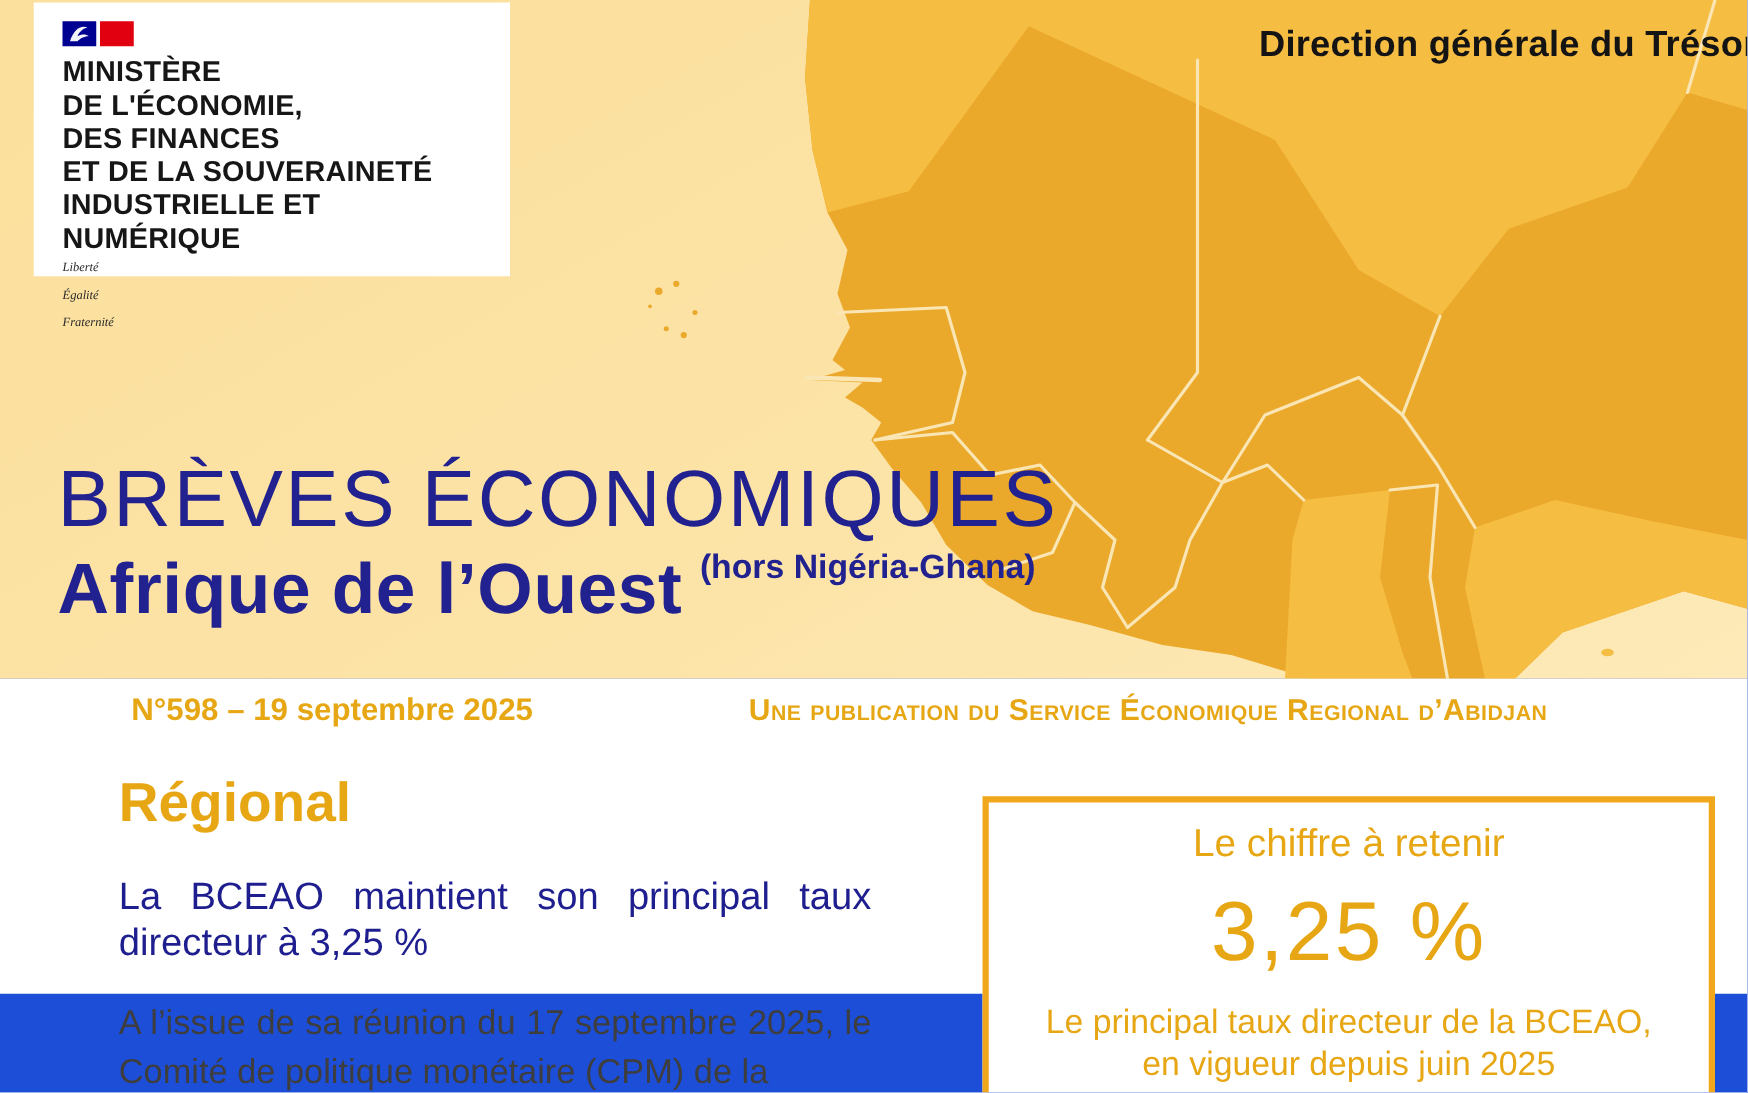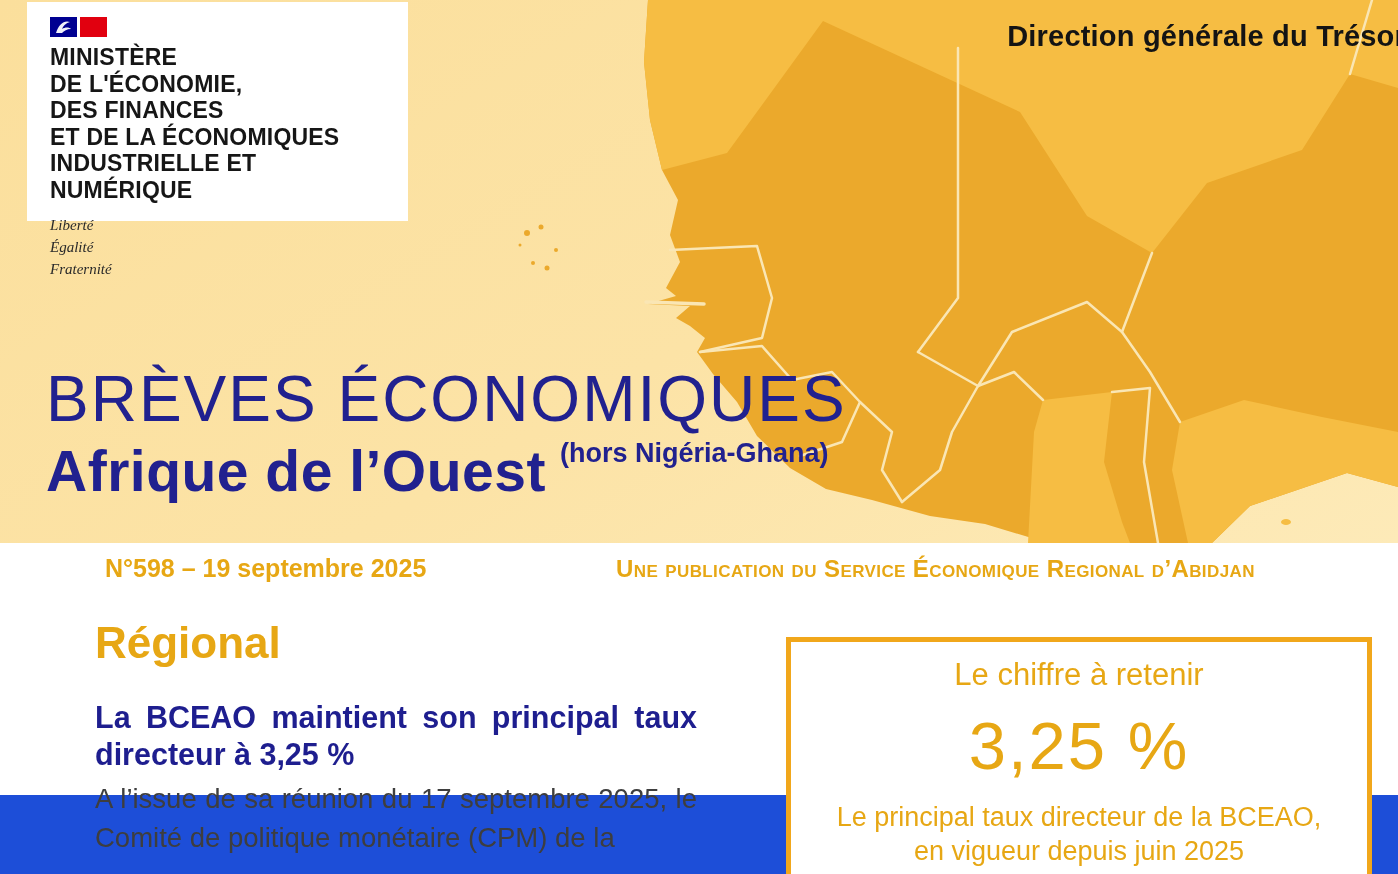--- a/index.html
+++ b/index.html
@@ -19,22 +19,22 @@
 
   .logo-card {
     position:absolute; top:2px; left:27px; width:381px; height:219px;
     background:#ffffff; padding:15px 10px 0 23px;
   }
   .flag { display:flex; gap:3px; margin-bottom:7px; height:20px; }
   .flag-blue { position:relative; width:27px; height:20px; background:#000091; }
   .flag-red  { width:27px; height:20px; background:#E1000F; }
   .marianne { position:absolute; inset:0; }
   .ministry-name { font-size:23px; font-weight:700; line-height:26.5px; color:#161616; letter-spacing:0.2px; }
-  .motto { margin-top:11px; font-family:"Liberation Serif", serif; font-style:italic;
-           font-size:15px; line-height:22px; color:#2a2a2a; }
+  .motto { margin-top:1px; font-family:"Liberation Serif", serif; font-style:italic;
+           font-size:10px; line-height:22px; color:#2a2a2a; }
 
   .agency {
     position:absolute; top:20px; right:-8px; font-size:29px; font-weight:700;
     color:#141414; letter-spacing:0.2px; white-space:nowrap;
   }
 
   .title-block { position:absolute; left:46px; top:362px; color:#21218F; }
   .title-main  { font-size:64px; font-weight:300; letter-spacing:2px; line-height:74px;
                  font-family:"Liberation Sans", sans-serif; }
   .title-sub-row { display:flex; align-items:flex-start; margin-top:2px; }
@@ -44,28 +44,28 @@
   
   .content { position:absolute; top:543px; left:0; width:1398px; height:252px; background:#ffffff; }
 
   .issue {
     position:absolute; left:105px; top:11px;
     font-size:25px; font-weight:700; color:#E7A714;
   }
   .publisher {
     position:absolute; left:599px; top:12px;
     font-size:24px; font-weight:700; color:#E7A714;
-    font-variant:small-caps; letter-spacing:0.4px; white-space:nowrap;margin-left:17px;
+    font-variant:small-caps; letter-spacing:0.4px; white-space:nowrap;
   }
 
   .left-col { position:absolute; left:95px; top:72px; width:602px; }
   .section-heading { font-size:44px; font-weight:800; color:#E7A714; line-height:56px; margin-bottom:28px; }
   .article-headline {
-    font-size:30.5px; font-weight:700; color:#1E1E8F; line-height:37px;
-    text-align:justify; text-align-last:left; margin-bottom:6px;
+    font-size:30.5px; font-weight:400; color:#1E1E8F; line-height:37px;
+    text-align:justify; text-align-last:left; margin-bottom:25px;
   }
   .article-body {
     font-size:27.5px; font-weight:400; color:#3e3e3e; line-height:39px;
     text-align:justify; text-align-last:left;
   }
 
   .key-box {
     position:absolute; left:786px; top:94px; width:586px; height:290px;
     background:#ffffff; border:5px solid #F1A71B; text-align:center;
     padding-top:15px; color:#E7A714;
@@ -128,21 +128,21 @@
           <svg class="marianne" viewBox="0 0 27 20">
             <path d="M6,16 C9,7 14,3 20,5 C16,6 13,9 12,12 C15,10 19,10 21,12 C17,12 14,14 12,16 Z" fill="#ffffff" opacity="0.95"></path>
           </svg>
         </div>
         <div class="flag-red"></div>
       </div>
       <div class="ministry-name">
         <div>MINISTÈRE</div>
         <div>DE L'ÉCONOMIE,</div>
         <div>DES FINANCES</div>
-        <div>ET DE LA ÉCONOMIQUES</div>
+        <div>ET DE LA SOUVERAINETÉ</div>
         <div>INDUSTRIELLE ET NUMÉRIQUE</div>
       </div>
       <div class="motto">
         <div>Liberté</div>
         <div>Égalité</div>
         <div>Fraternité</div>
       </div>
     </div>
 
     <div class="agency">Direction générale du Trésor</div>

